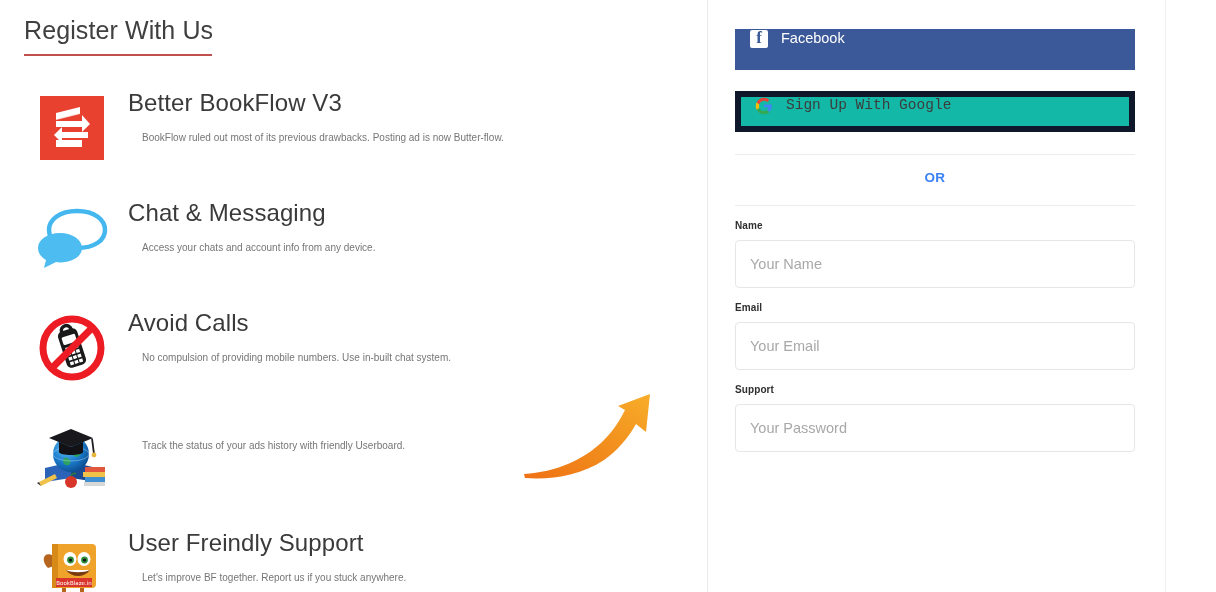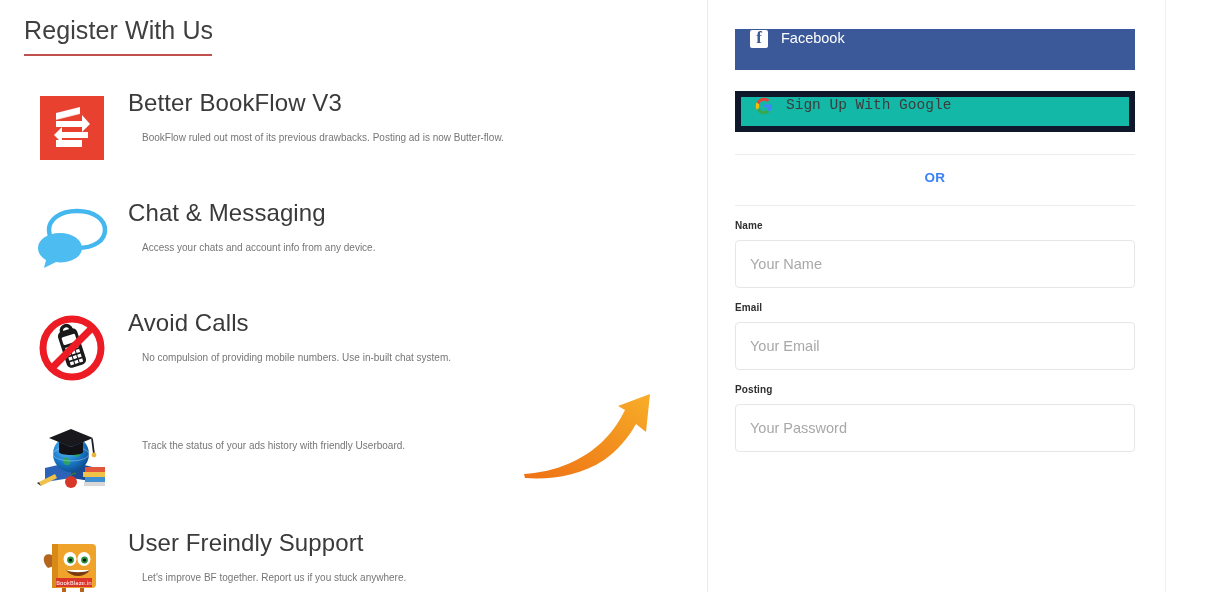--- a/index.html
+++ b/index.html
@@ -438,20 +438,20 @@
         <input class="field-input" type="text" placeholder="Your Name" style="">
       </div>
 
 
       <div class="field">
         <label class="field-label">Email</label>
         <input class="field-input" type="text" placeholder="Your Email" style="">
       </div>
 
       <div class="field">
-        <label class="field-label">Posting</label>
+        <label class="field-label">Support</label>
         <input class="field-input" type="text" placeholder="Your Password" style="">
       </div>
 
     </div>
   </div>
 
 </div>
 
 </body></html>

